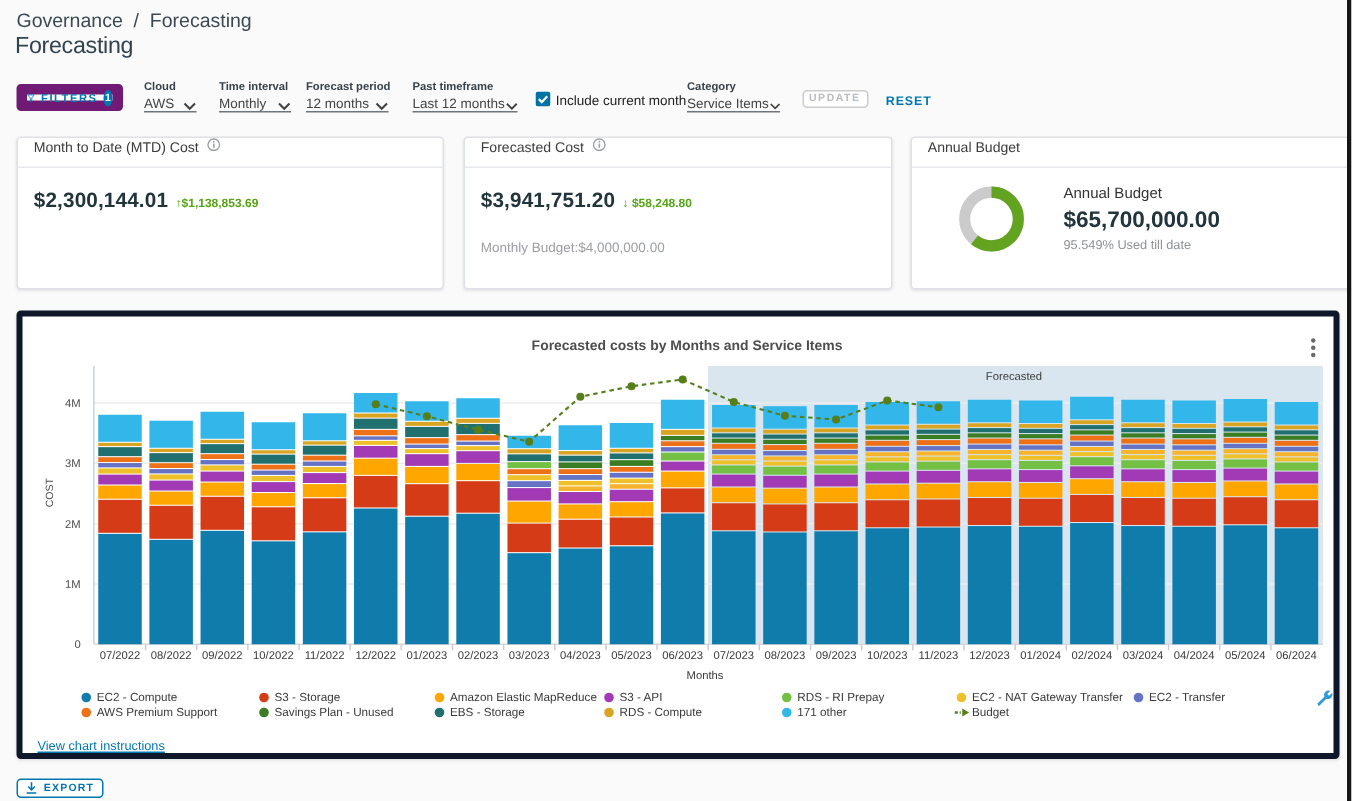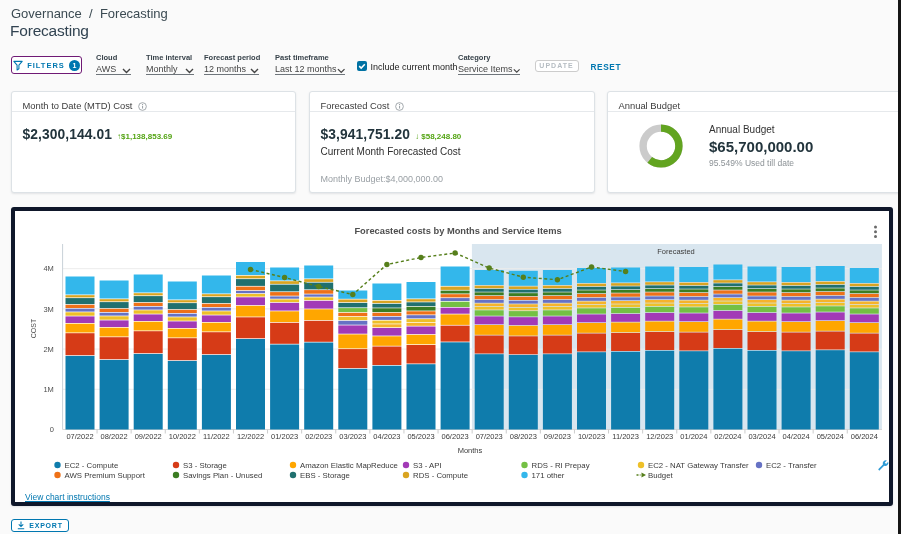--- a/index.html
+++ b/index.html
@@ -1,28 +1,28 @@
 <!DOCTYPE html>
 <html><head><meta charset="utf-8"><style>
 *{margin:0;padding:0;box-sizing:border-box}
 html,body{width:904px;height:534px;font-family:"Liberation Sans",sans-serif;background:#fafafa;overflow:hidden}
 .abs{position:absolute}
 .crumb{left:11px;top:5.5px;font-size:13px;color:#3b4a52}
 h1{position:absolute;left:10px;top:22px;font-size:15.5px;font-weight:400;color:#314351;letter-spacing:-0.2px}
-.fbtn{left:11px;top:56px;width:71px;height:18px;border:1px solid #701a75;border-radius:3px;display:flex;align-items:center;justify-content:center;gap:4px;background:#fff}
+.fbtn{left:11px;top:56px;width:71px;height:18px;border:7px solid #701a75;border-radius:3px;display:flex;align-items:center;justify-content:center;gap:4px;background:#fff}
 .fbtn span{font-size:7.5px;font-weight:bold;color:#0077b0;letter-spacing:1px}
 .badge{width:11px;height:11px;border-radius:50%;background:#0077b0;color:#fff;font-size:7px;font-weight:bold;display:flex;align-items:center;justify-content:center}
 .flabel{position:absolute;top:52.5px;font-size:7.5px;font-weight:bold;color:#37424a}
 .fval{position:absolute;top:62px;height:13px;display:flex;align-items:flex-end;border-bottom:1px solid #6e757b;font-size:9px;color:#444;white-space:nowrap}
 .chklbl{left:370.5px;top:61.5px;font-size:9px;color:#222}
 .upd{left:534.5px;top:60px;width:44px;height:11.5px;border:1px solid #ccc;border-radius:3px;background:#fff;
  font-size:7px;font-weight:bold;color:#b6bdc3;letter-spacing:1px;display:flex;align-items:center;justify-content:center}
 .reset{left:590.5px;top:61.5px;font-size:8.3px;font-weight:bold;color:#0077b0;letter-spacing:.6px}
 .card{position:absolute;top:90.5px;height:102px;background:#fff;border:1px solid #dde2e6;border-radius:3px;box-shadow:0 1px 2px rgba(120,130,140,.18)}
-.chead{height:20.5px;border-bottom:1px solid #e6e9ec;display:flex;align-items:flex-end;padding-left:10.5px;font-size:9.4px;color:#3c3c3c}
+.chead{height:20.5px;border-bottom:1px solid #e6e9ec;display:flex;align-items:flex-start;padding-left:10.5px;font-size:9.4px;color:#3c3c3c}
 .big{font-size:13.8px;font-weight:bold;color:#22343c;letter-spacing:.1px}
 .delta{font-size:8px;color:#54a414;font-weight:bold;margin-left:5px}
 .sub{font-size:10px;color:#2e2e2e}
 .gray{font-size:9px;color:#9aa0a5}
 .chartcard{position:absolute;left:11px;top:207px;width:882px;height:299px;background:#fff;border:4px solid #0f172a;border-radius:3px;box-shadow:0 1px 2px rgba(120,130,140,.18)}
 .vci{position:absolute;left:10px;top:281px;font-size:8.5px;color:#0077b0;text-decoration:underline}
 .exp{left:11px;top:518.5px;width:58px;height:13.5px;border:1px solid #0077b0;border-radius:3px;background:#fff;display:flex;align-items:center;justify-content:center;gap:4px}
 .exp span{font-size:7px;font-weight:bold;color:#0077b0;letter-spacing:.8px}
 .blackline{left:898px;top:0;width:3px;height:534px;background:#151515}
 </style></head>
@@ -90,21 +90,20 @@
  <div style="padding:13px 0 0 10.5px"><span class="big">$2,300,144.01</span><span class="delta">↑$1,138,853.69</span>
  </div>
 </div>
 <div class="card" style="left:309px;width:286px">
  <div class="chead">Forecasted Cost<svg width="9" height="9" viewBox="0 0 14 14" style="margin-left:6px;vertical-align:-1px">
         <circle cx="7" cy="7" r="6" fill="none" stroke="#9aa0a5" stroke-width="1.4"></circle>
         <rect x="6.3" y="5.8" width="1.6" height="4.4" fill="#9aa0a5"></rect>
         <rect x="6.3" y="3" width="1.6" height="1.7" fill="#9aa0a5"></rect>
       </svg></div>
  <div style="padding:13px 0 0 10.5px"><span class="big">$3,941,751.20</span><span class="delta">↓ $58,248.80</span>
- <div class="sub" style="margin-top:3px">Current Month Forecasted Cost</div>
  <div class="gray" style="margin-top:17px">Monthly Budget:$4,000,000.00</div></div>
 </div>
 <div class="card" style="left:607px;width:342px">
  <div class="chead">Annual Budget</div>
  <div style="display:flex;align-items:center;padding:12px 0 0 31px">
   <svg width="44" height="44" viewBox="0 0 44 44">
 <circle cx="22" cy="22" r="17.9" fill="none" stroke="#cbcbcb" stroke-width="7.4"></circle>
 <circle cx="22" cy="22" r="17.9" fill="none" stroke="#62a420" stroke-width="7.4" stroke-dasharray="68.04 44.43" transform="rotate(-90 22 22)"></circle>
 </svg>
   <div style="margin-left:26px">

